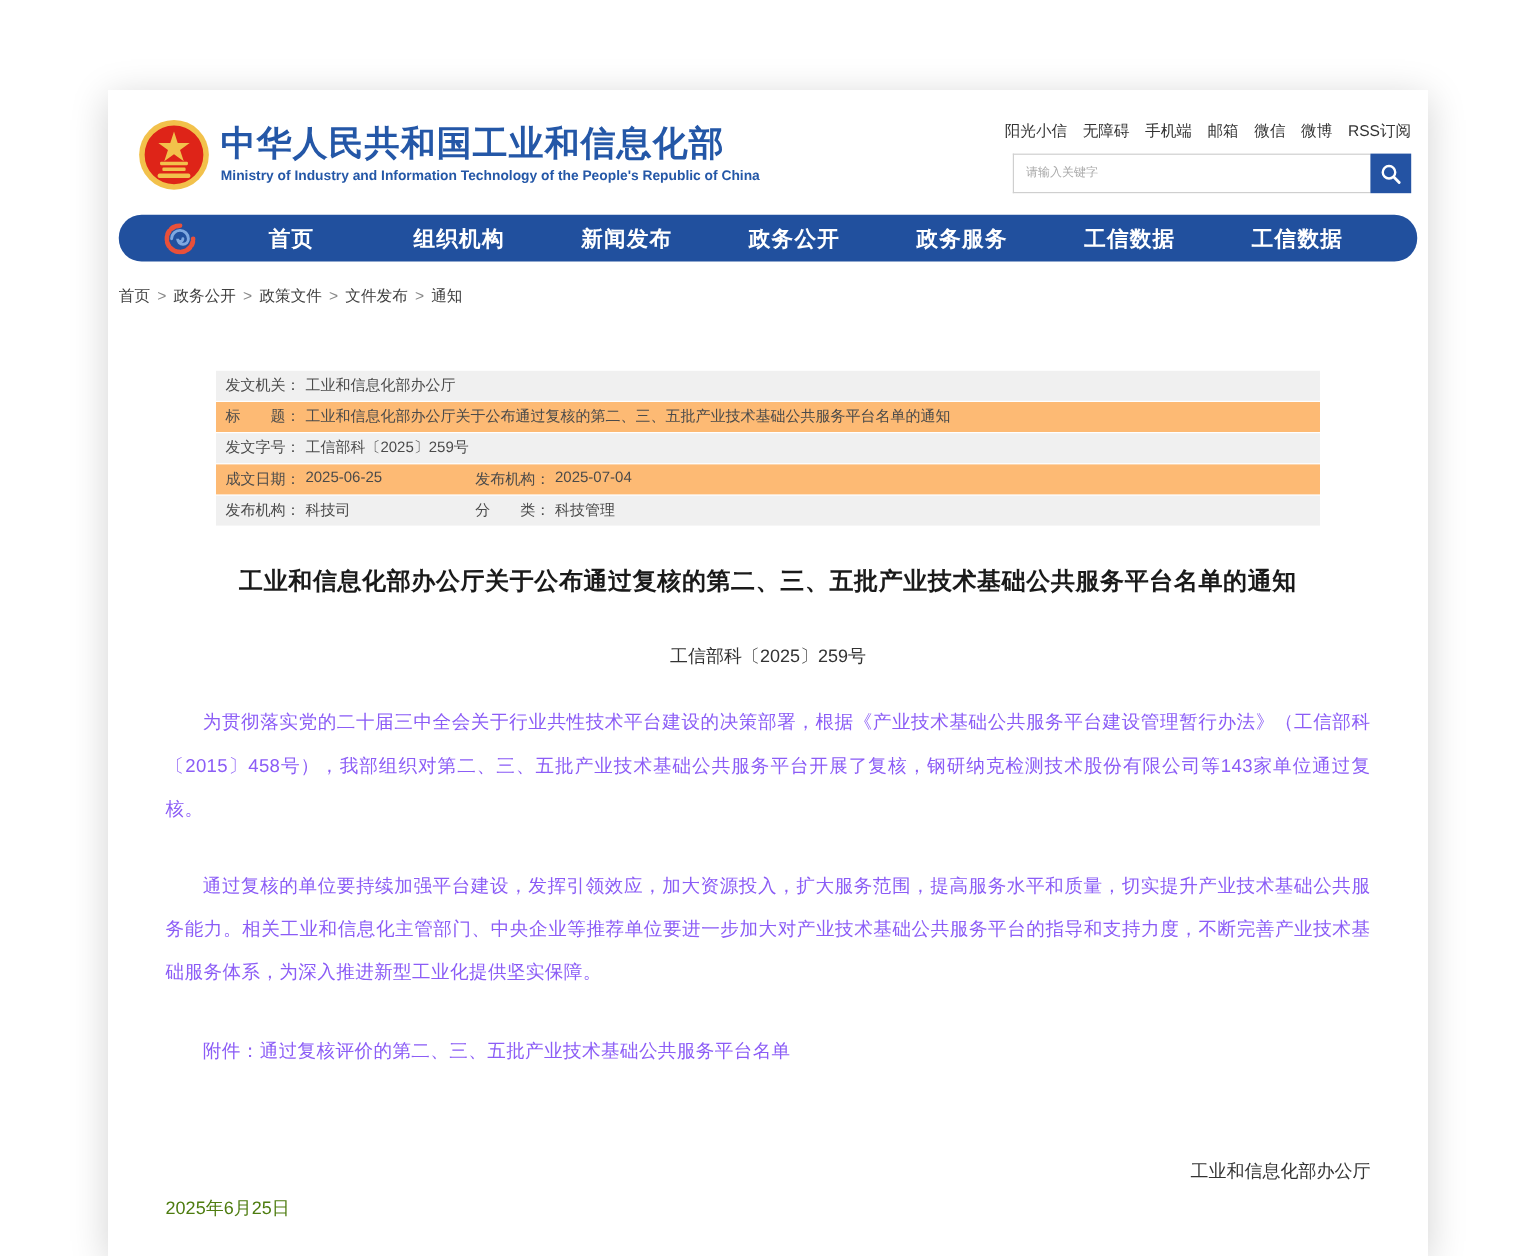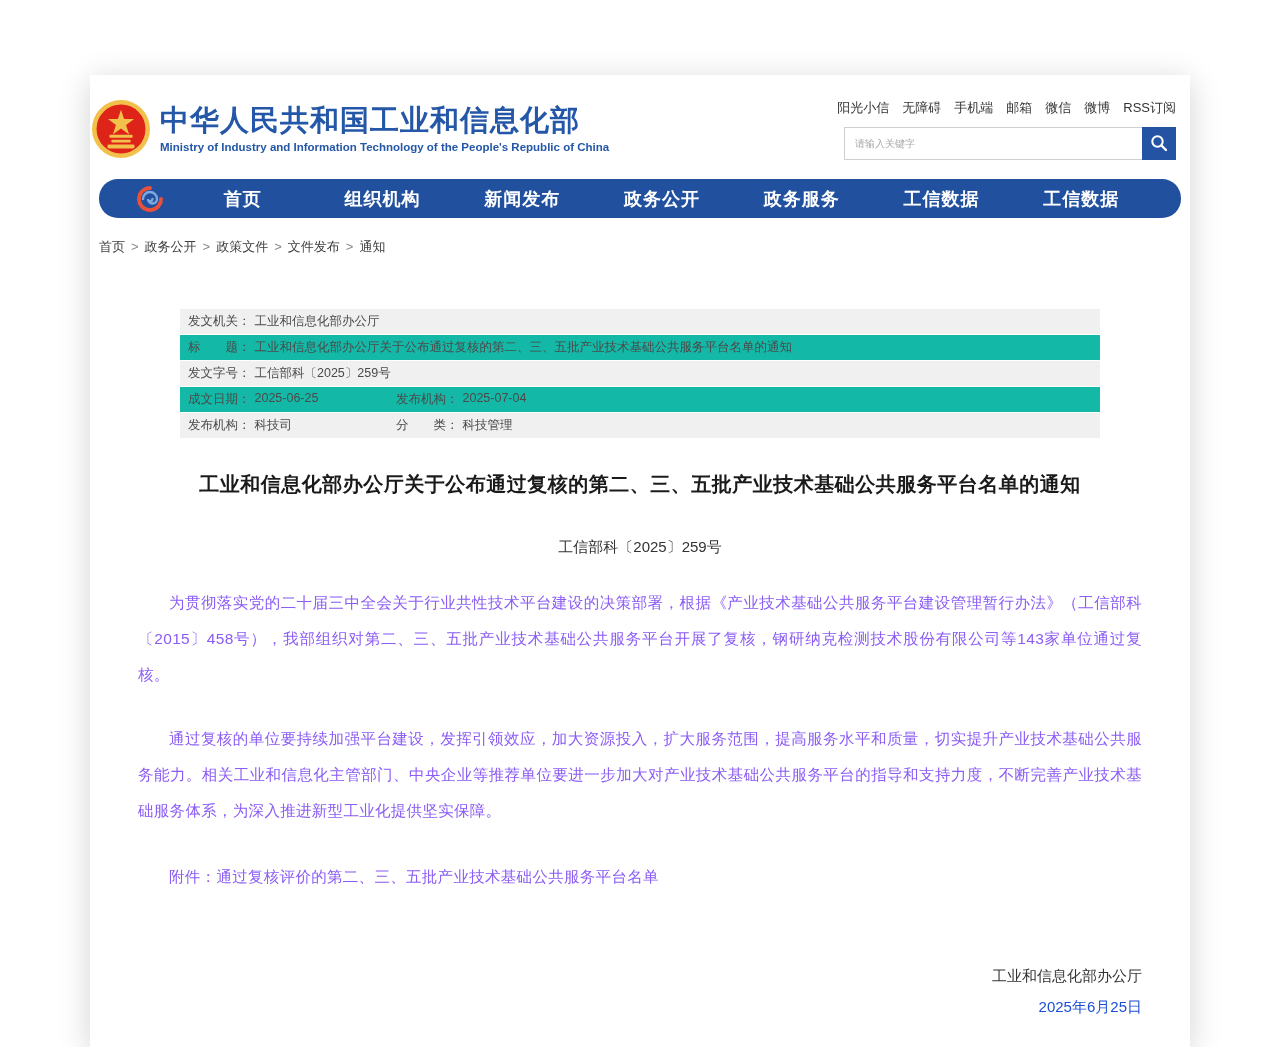--- a/index.html
+++ b/index.html
@@ -13,22 +13,22 @@
     background: #ffffff;
     box-shadow: 0 6px 30px rgba(0,0,0,0.18);
     position: relative;
     padding-bottom: 30px;
   }
 
   
   .header {
     display: flex;
     justify-content: space-between;
-    align-items: center;
-    padding: 22px 14px 10px 0;
+    align-items: flex-end;
+    padding: 22px 14px 10px 24px;
   }
   .brand { display: flex; align-items: center; }
   .emblem { width: 62px; height: 64px; flex: 0 0 auto; }
   .brand-text { margin-left: 8px; }
   .site-title {
     color: #2457a7;
     font-size: 29px;
     font-weight: bold;
     letter-spacing: 1px;
     line-height: 1.1;
@@ -115,21 +115,21 @@
     font-size: 12.5px;
     color: #4a4a4a;
   }
   .meta-row {
     display: flex;
     align-items: center;
     height: 25px;
     margin-bottom: 1px;
   }
   .meta-row.odd { background: #f0f0f0; }
-  .meta-row.even { background: #14b8a6; }
+  .meta-row.even { background: #fdba74; }
   .meta-cell { display: flex; padding-left: 8px; }
   .meta-cell.first { width: 208px; flex: 0 0 auto; }
   .meta-cell.wide { flex: 1; }
   .meta-label { white-space: pre; }
   .meta-value { margin-left: 4px; }
 
   
   .doc-body { padding: 0 48px; color: #333; }
   .doc-title {
     margin-top: 33px;
@@ -149,21 +149,21 @@
     margin-top: 28px;
     font-size: 15.5px;
     line-height: 36px;
     text-align: justify;
     text-indent: 2em;
     color: #8b5cf6;
     letter-spacing: 0.3px;
   }
   .doc-attachment { margin-top: 30px; }
   .signature { margin-top: 72px; text-align: right; font-size: 15px; color: #333; }
-  .signature-date { margin-top: 12px; text-align: right; font-size: 15px; color: #1d4ed8; }
+  .signature-date { margin-top: 12px; font-size: 15px; color: #4d7c0f; }
 </style>
 </head>
 <body>
 
 <div class="page-card">
 
   <div class="header">
     <div class="brand">
       <svg class="emblem" viewBox="0 0 64 64">
         <circle cx="32" cy="32" r="30" fill="#f2c14b"></circle>

